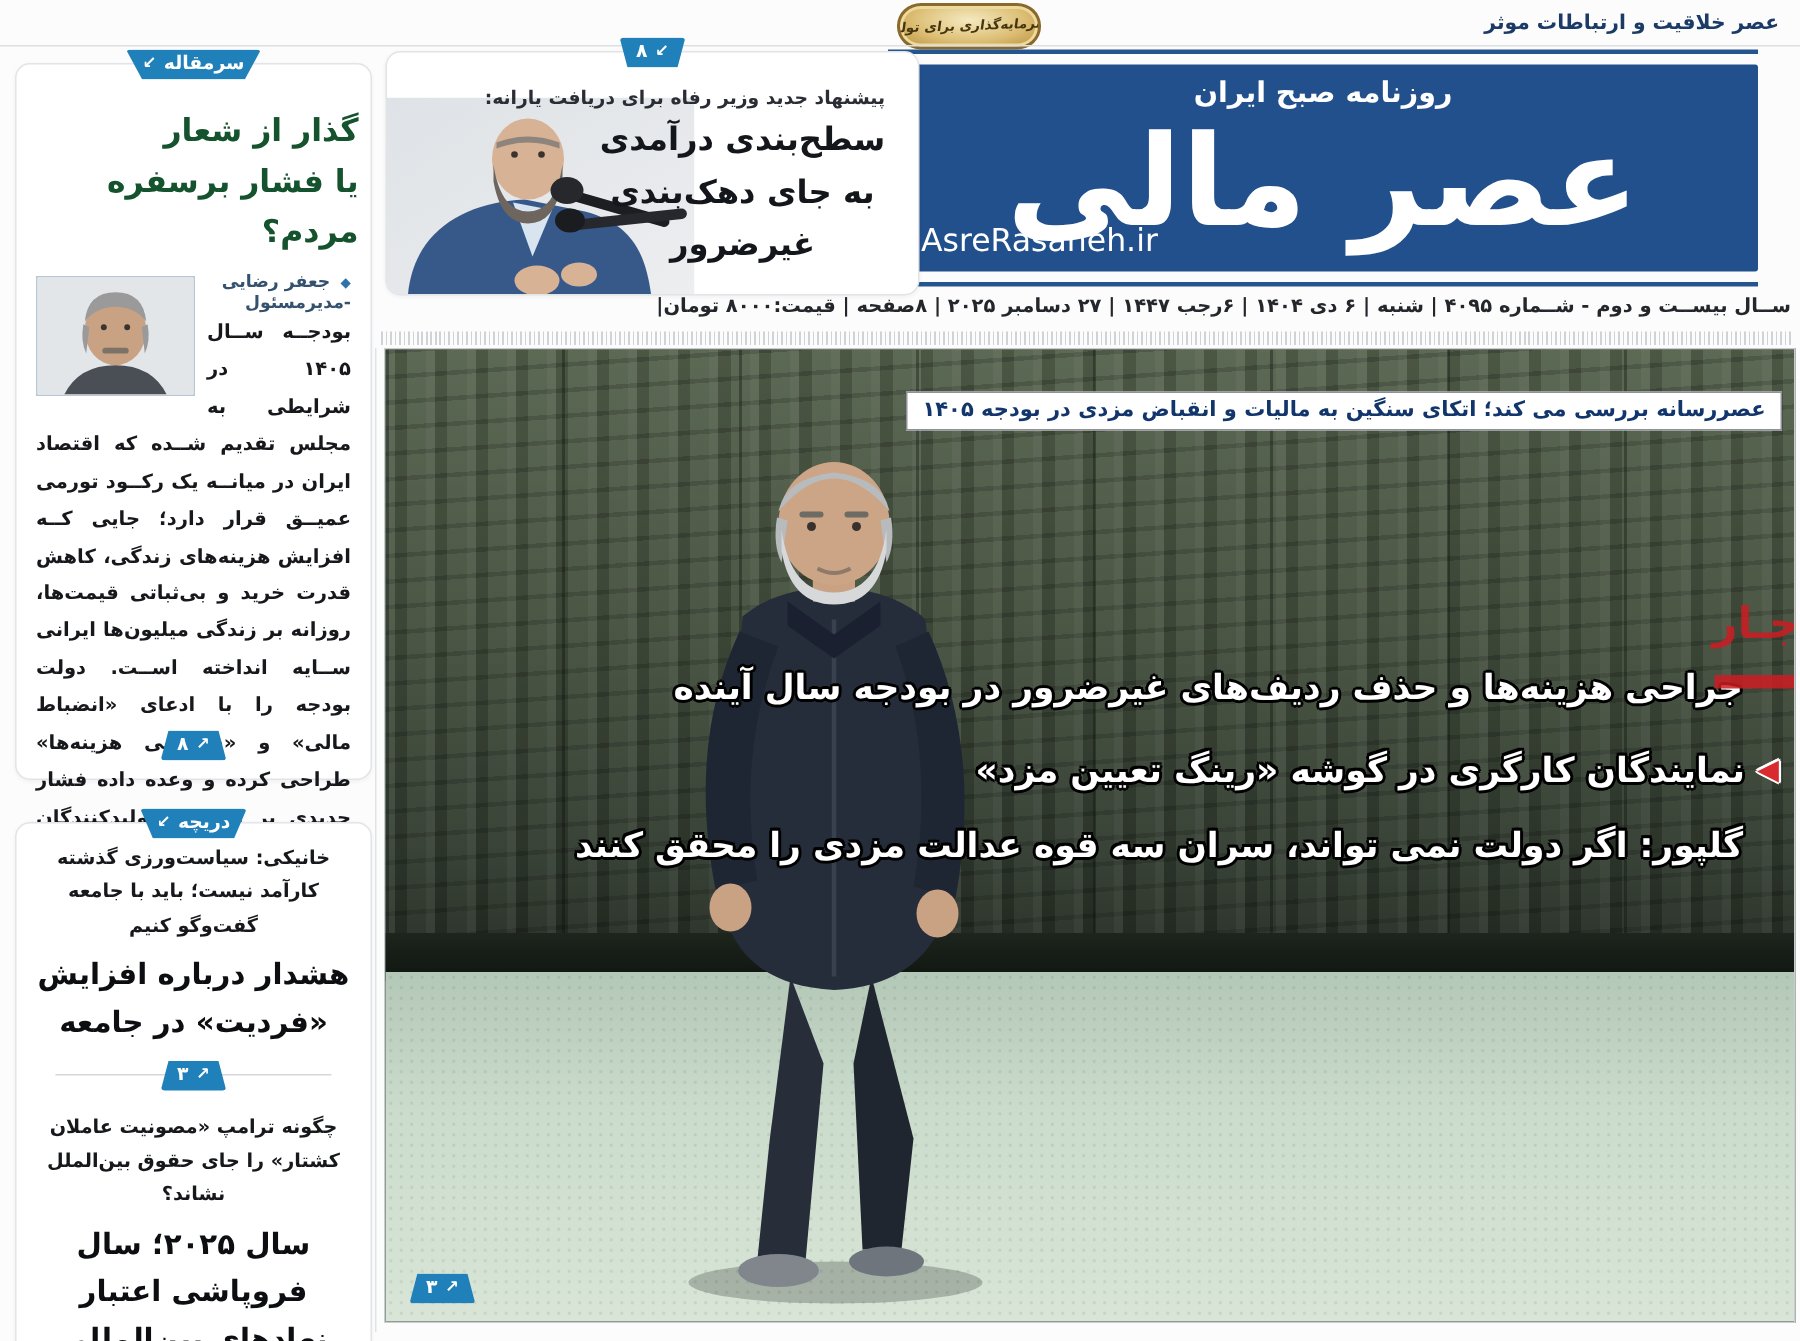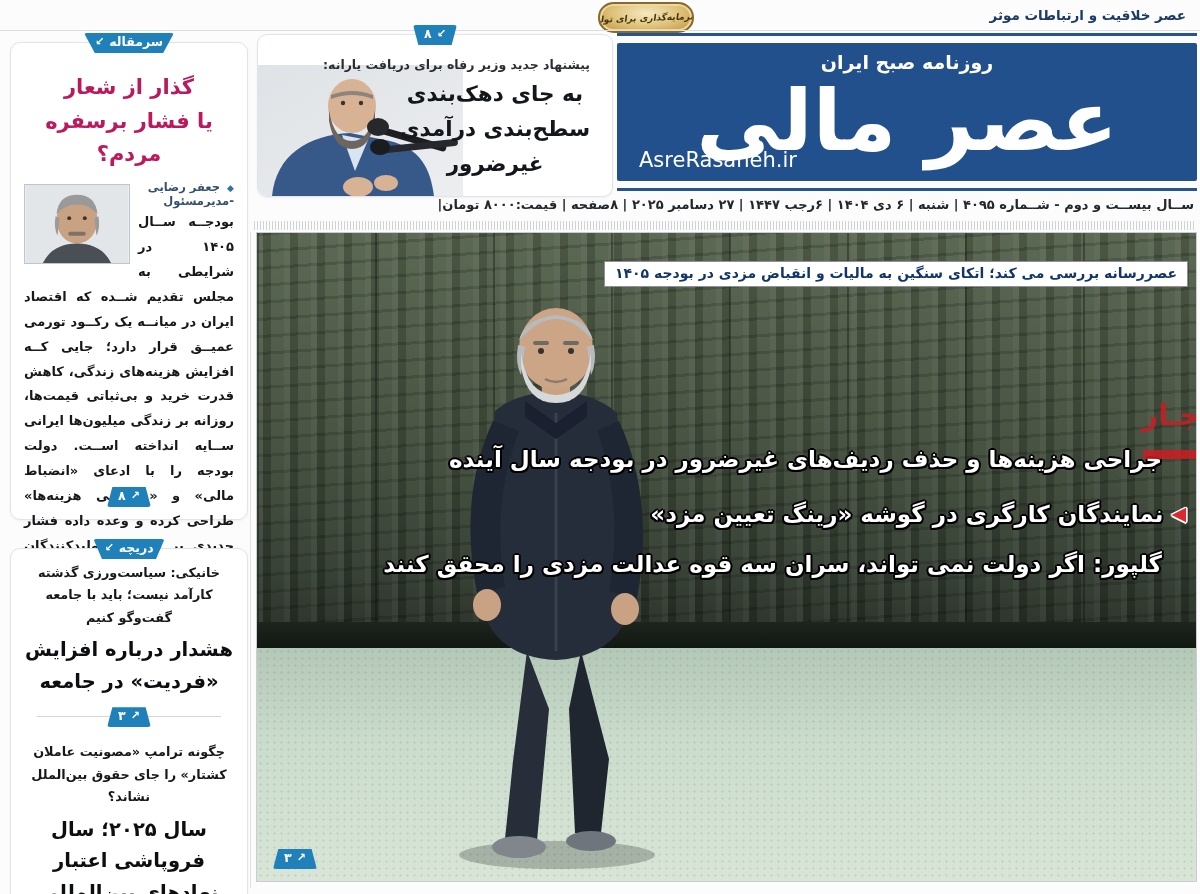--- a/index.html
+++ b/index.html
@@ -10,21 +10,21 @@
   
   .top-slogan{position:absolute;top:7px;right:14px;font-size:13.5px;font-weight:bold;color:#1b3a66;}
   .seal{position:absolute;top:2px;left:598px;width:96px;height:31px;border-radius:16px/15px;
         background:radial-gradient(ellipse at 50% 35%,#f5e9c0,#ddc077 55%,#b9903f);
         border:2px solid #8a6a2c;box-shadow:inset 0 0 0 2px #ecd99b;
         display:flex;align-items:center;justify-content:center;overflow:hidden;box-sizing:border-box;}
   .seal span{font-size:9px;color:#46350f;font-weight:bold;transform:skewX(-10deg) rotate(-2deg);white-space:nowrap;}
   .topline{position:absolute;top:30px;left:0;right:0;height:1px;background:#dcdfe2;}
 
   
-  .masthead{position:absolute;top:33px;left:617px;width:580px;height:158px;
+  .masthead{position:absolute;top:33px;left:592px;width:580px;height:158px;
             border-top:3px solid #24558f;border-bottom:3px solid #24558f;box-sizing:border-box;}
   .mh-box{position:absolute;top:7px;bottom:7px;left:0;right:0;background:#21508c;border-radius:2px;}
   .mh-tagline{position:absolute;top:8px;left:0;right:0;text-align:center;
               font-size:19px;font-weight:bold;color:#fff;}
   .mh-title{position:absolute;top:22px;left:0;right:0;text-align:center;
             font-size:84px;font-weight:bold;color:#fff;line-height:112px;letter-spacing:-2px;}
   .mh-site{position:absolute;bottom:9px;left:22px;font-size:21px;color:#fff;direction:ltr;}
 
   
   .dateline{position:absolute;top:197px;right:6px;width:940px;text-align:right;white-space:nowrap;
@@ -46,22 +46,22 @@
   .card-secondary{left:257px;top:34px;width:356px;height:163px;}
   .sec-photo{position:absolute;left:0;bottom:0;width:205px;height:131px;
              border-bottom-left-radius:9px;overflow:hidden;}
   .sec-kicker{position:absolute;top:22px;right:22px;white-space:nowrap;
               font-size:12.5px;font-weight:bold;color:#2a2d33;text-align:right;}
   .sec-headline{position:absolute;top:42px;right:8px;width:218px;text-align:center;
                 font-size:21.5px;font-weight:bold;color:#13161b;line-height:1.62;}
 
   
   .card-editorial{left:10px;top:42px;width:238px;height:478px;}
-  .ed-title{margin:28px 8px 0;text-align:center;font-size:21px;font-weight:bold;
-            line-height:1.6;color:#be185d;}
+  .ed-title{margin:28px 8px 0;font-size:21px;font-weight:bold;
+            line-height:1.6;color:#14532d;}
   .ed-flow{padding:8px 13px 0;}
   .ed-photo{float:left;width:106px;height:80px;margin:4px 8px 4px 0;
             border:1px solid #b9c7d3;box-sizing:border-box;}
   .ed-byline{font-size:11.5px;font-weight:bold;color:#34516f;margin-bottom:2px;}
   .ed-byline .diamond{color:#2f73a8;font-size:9px;margin-left:3px;}
   .ed-body{font-size:13px;line-height:1.92;text-align:justify;color:#17181c;font-weight:bold;}
   .ed-jump{position:absolute;bottom:12px;left:50%;transform:translateX(-50%);}
 
   
   .card-dariche{left:10px;top:548px;width:238px;height:368px;}
@@ -159,22 +159,22 @@
         <rect x="118" y="60" width="74" height="7" rx="3.5" fill="#1c1e22" transform="rotate(16 118 60)"></rect>
         <rect x="120" y="82" width="80" height="7" rx="3.5" fill="#26282d" transform="rotate(-6 120 82)"></rect>
         <ellipse cx="120" cy="62" rx="11" ry="9" fill="#26282c"></ellipse>
         <ellipse cx="122" cy="82" rx="10" ry="8" fill="#1a1c20"></ellipse>
         <ellipse cx="100" cy="122" rx="15" ry="10" fill="#d7b295"></ellipse>
         <ellipse cx="128" cy="118" rx="12" ry="8" fill="#d7b295"></ellipse>
       </svg>
     </div>
     <div class="sec-kicker">پیشنهاد جدید وزیر رفاه برای دریافت یارانه:</div>
     <div class="sec-headline">
+      <div>سطح‌بندی درآمدی</div>
       <div>به جای دهک‌بندی</div>
-      <div>سطح‌بندی درآمدی</div>
       <div>غیرضرور</div>
     </div>
   </section>
 
   <aside class="card card-editorial">
     <div class="badge badge-top">
       <span class="arr">↙</span>
       <span>سرمقاله</span>
     </div>
     <div class="ed-title">

